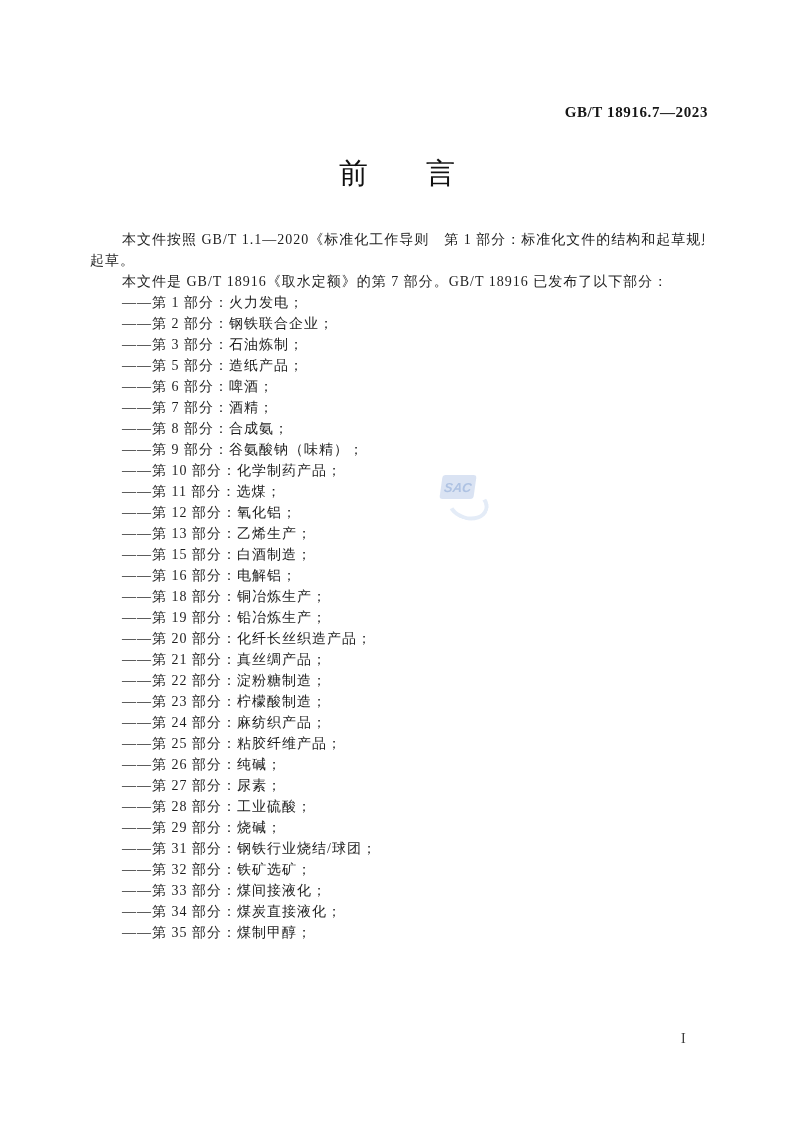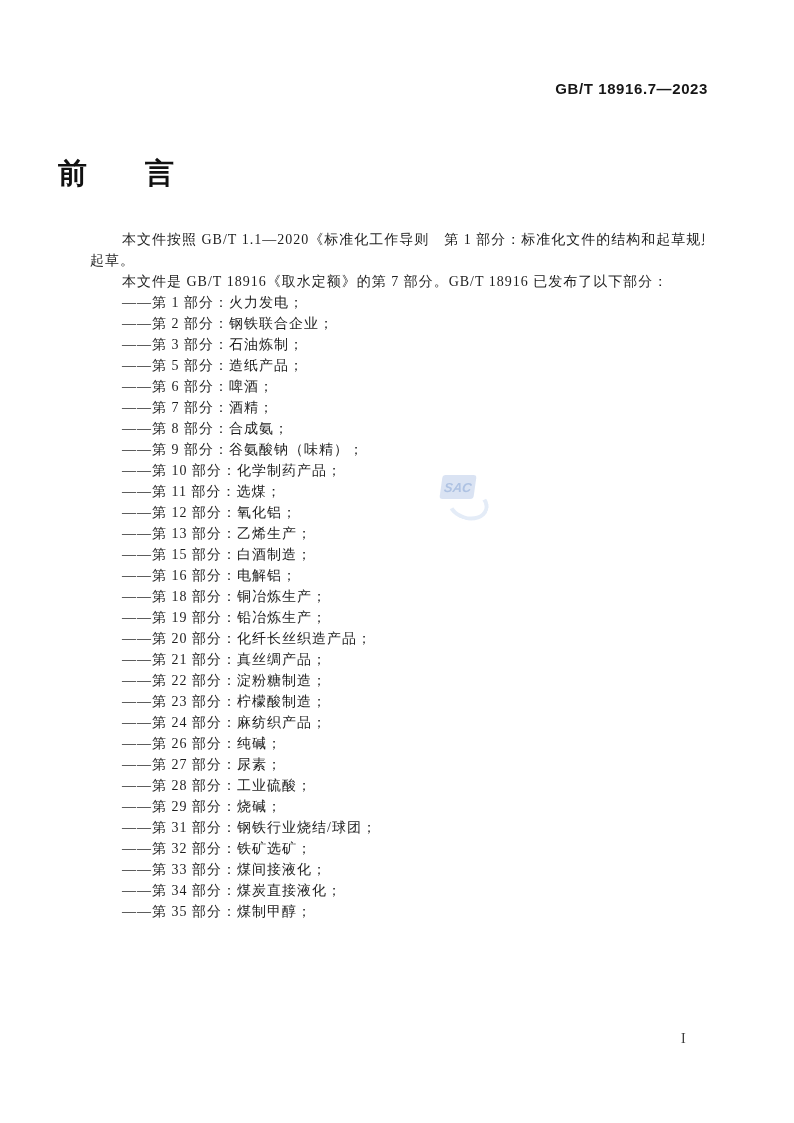--- a/index.html
+++ b/index.html
@@ -7,36 +7,37 @@
     position: relative;
     width: 794px;
     height: 1123px;
     background: #ffffff;
     overflow: hidden;
     font-family: "Liberation Serif", "DejaVu Serif", serif;
     color: #1d1d1d;
   }
   .std-number {
     position: absolute;
-    top: 80px;
+    top: 104px;
     right: 86px;
-    font-family: Liberation Sans, sans-serif;
+    font-family: Liberation Serif, serif;
     font-weight: bold;
     font-size: 15px;
     letter-spacing: 0.6px;
     color: #161616;
   }
   .doc-title {
     position: absolute;
     top: 154px;
     left: 0;
     width: 100%;
     margin: 0;
+    text-align: center;
     font-family: "Liberation Sans", "DejaVu Sans", sans-serif;
-    font-weight: bold;
+    font-weight: normal;
     font-size: 29px;
     color: #111111;
     
     letter-spacing: 2em;
     text-indent: 2em;
     white-space: nowrap;
   }
   .body-text {
     position: absolute;
     left: 90px;
@@ -165,20 +166,21 @@
         <div class="line indent">——第 20 部分：化纤长丝织造产品；</div>
 
         <div class="line indent">——第 21 部分：真丝绸产品；</div>
 
         <div class="line indent">——第 22 部分：淀粉糖制造；</div>
 
         <div class="line indent">——第 23 部分：柠檬酸制造；</div>
 
         <div class="line indent">——第 24 部分：麻纺织产品；</div>
 
+        <div class="line indent">——第 25 部分：粘胶纤维产品；</div>
 
         <div class="line indent">——第 26 部分：纯碱；</div>
 
         <div class="line indent">——第 27 部分：尿素；</div>
 
         <div class="line indent">——第 28 部分：工业硫酸；</div>
 
         <div class="line indent">——第 29 部分：烧碱；</div>
 
 

